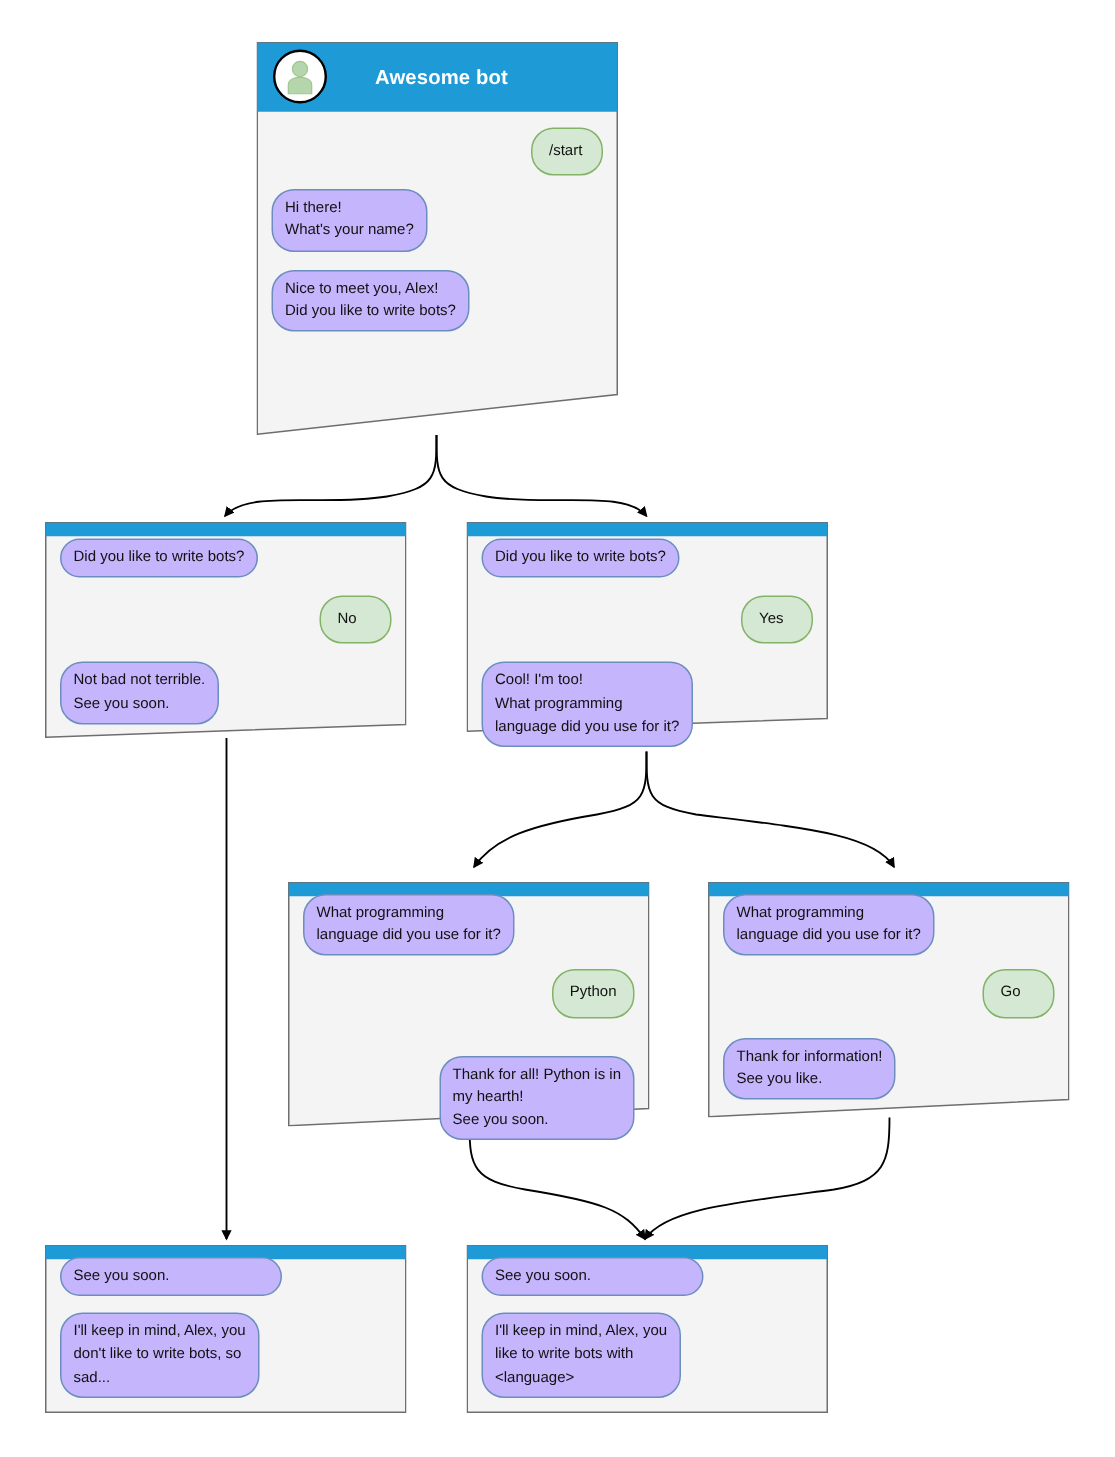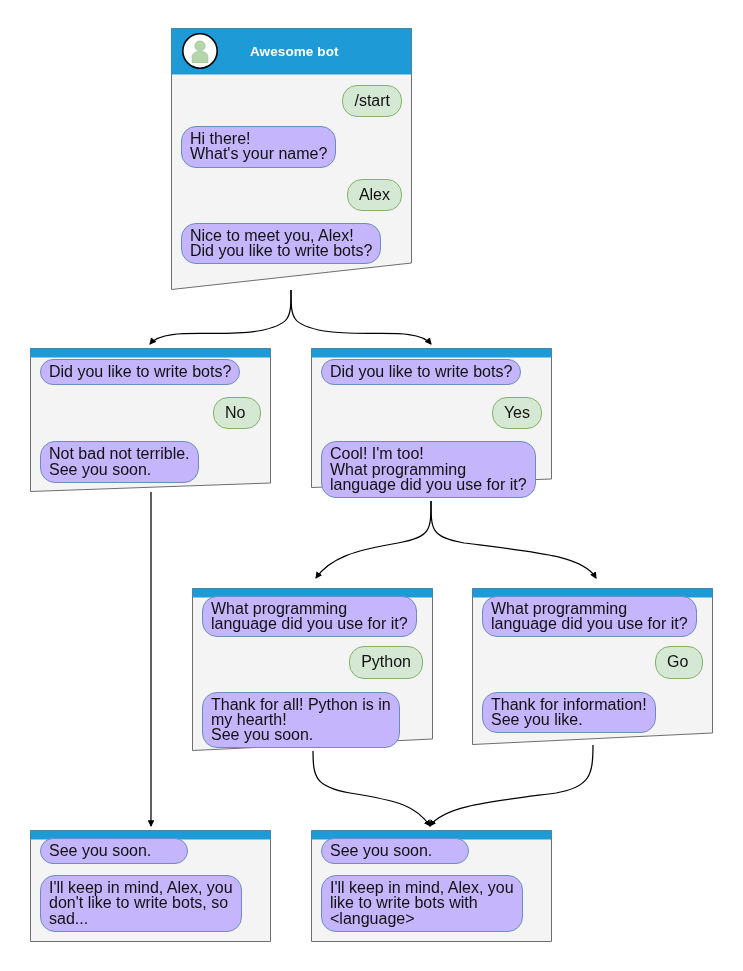--- a/index.html
+++ b/index.html
@@ -88,21 +88,21 @@
   }
   .row.left { justify-content: flex-start; }
   .row.right { justify-content: flex-end; }
   .row:last-child { margin-bottom: 0; }
 
   .bubble {
     box-sizing: border-box;
     border-radius: 15px;
     border: 1px solid;
     padding: 4px 8px 5px 8px;
-    font-size: 16px;
+    font-size: 10px;
     line-height: 15.2px;
     color: #111111;
     white-space: pre-line;
     max-width: 215px;
   }
   .bubble.bot {
     background: #c4b5fd;
     border-color: #6c8ebf;
   }
   .bubble.user {
@@ -156,23 +156,20 @@
         <span class="bot-title">Awesome bot</span>
       </div>
       <div class="body-area" style="padding-top:11px;">
         <div class="row right">
           <div class="bubble user">/start</div>
         </div>
         <div class="row left" style="margin-top:9px;">
           <div class="bubble bot">Hi there!
 What's your name?</div>
         </div>
-        <div class="row right" style="margin-top:11px;">
-          <div class="bubble user">Alex</div>
-        </div>
         <div class="row left" style="margin-top:12px;">
           <div class="bubble bot">Nice to meet you, Alex!
 Did you like to write bots?</div>
         </div>
       </div>
     </div>
   </div>
 
   <div class="card" style="left:30px; top:348px; width:241px; height:144px;">
     <svg class="card-shape" viewBox="0 0 241 144" preserveAspectRatio="none">
@@ -227,21 +224,21 @@
     <div class="card-content">
       <div class="card-header thin" style="height:6px;"></div>
       <div class="body-area" style="padding-top:2px;">
         <div class="row left">
           <div class="bubble bot">What programming
 language did you use for it?</div>
         </div>
         <div class="row right" style="margin-top:0;">
           <div class="bubble user">Python</div>
         </div>
-        <div class="row left" style="margin-top:13px;">
+        <div class="row left" style="margin-top:25px;justify-content:flex-end;">
           <div class="bubble bot">Thank for all! Python is in
 my hearth!
 See you soon.</div>
         </div>
       </div>
     </div>
   </div>
 
   <div class="card" style="left:472px; top:588px; width:241px; height:157px;">
     <svg class="card-shape" viewBox="0 0 241 157" preserveAspectRatio="none">

